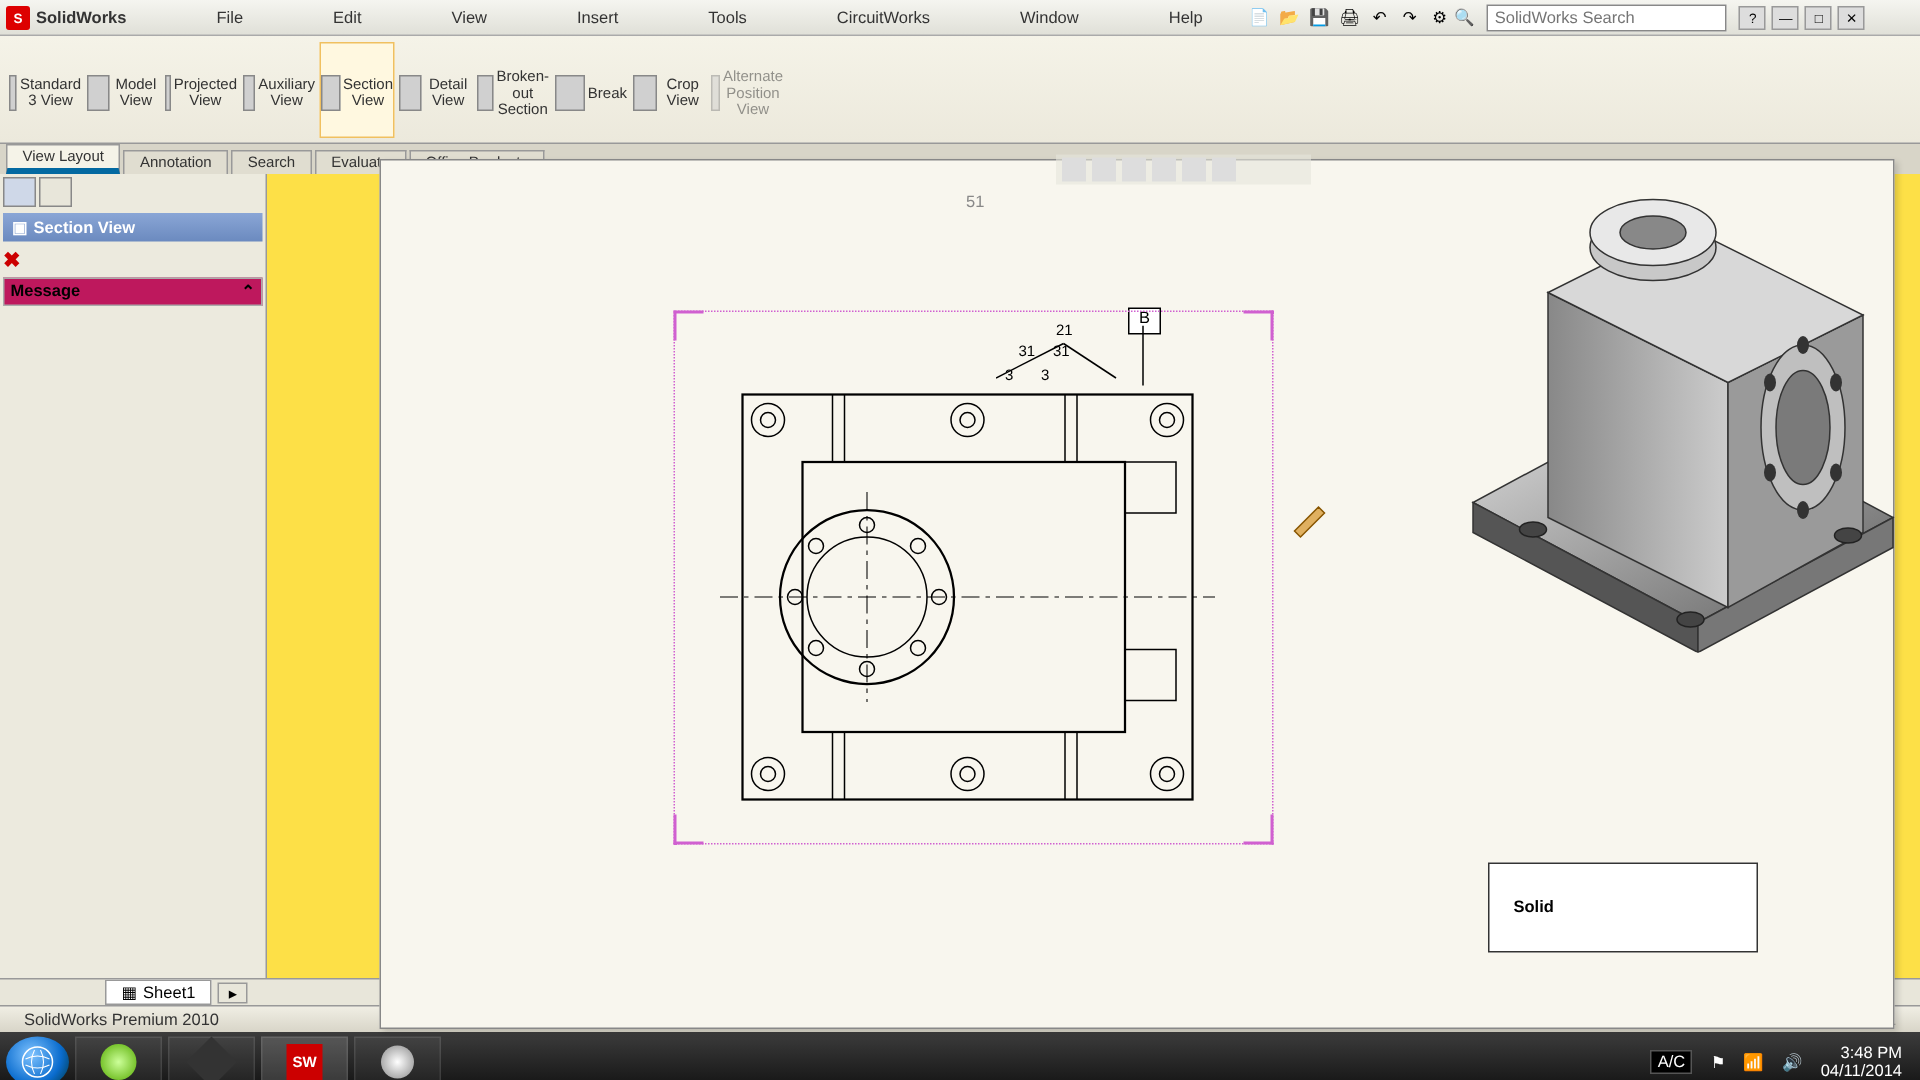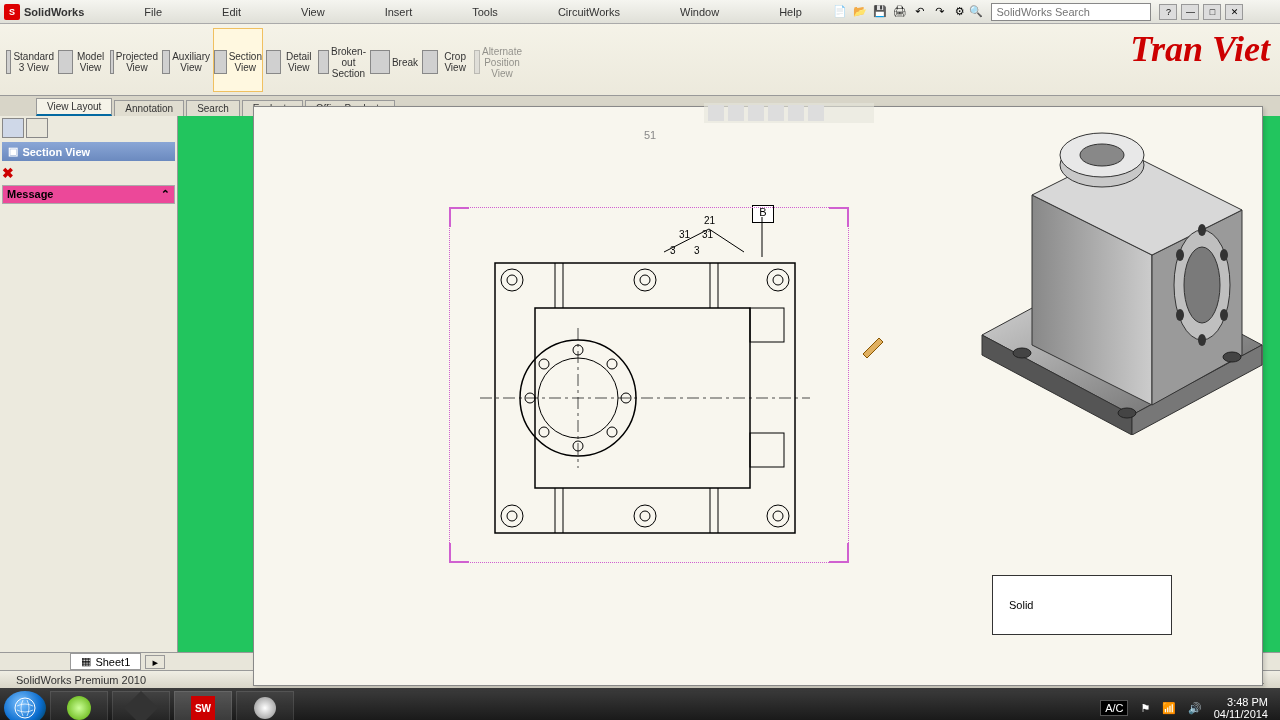--- a/index.html
+++ b/index.html
@@ -19,41 +19,41 @@
 
 .ribbon { height: 72px; background: linear-gradient(#f5f3e8,#ece9dc); border-bottom: 1px solid #999; display: flex; align-items: flex-start; padding: 4px; position: relative; }
 .ribbon-btn { width: 50px; height: 64px; display: flex; flex-direction: row; align-items: center; justify-content: flex-start; padding-top: 4px; gap: 2px; margin: 0 1px; border: 1px solid transparent; }
 .ribbon-btn .ico { width: 24px; height: 24px; background: #d0d0d0; border: 1px solid #888; }
 .ribbon-btn span { font-size: 10px; text-align: center; line-height: 1.1; color: #333; }
 .watermark { position: absolute; right: 10px; top: 4px; font-family: "Times New Roman", serif; font-size: 36px; font-weight: bold; color: #c00; font-style: italic; }
 
 
 .tabstrip { height: 20px; background: #d8d5c8; display: flex; align-items: flex-end; padding-left: 4px; }
 .tab { padding: 2px 10px; background: #e0ddd0; border: 1px solid #999; border-bottom: none; margin-right: 2px; font-size: 10px; color: #333; }
-.tab.active { background: #f5f3e8; border-bottom: 2px solid #0369a1; position: relative; margin-left: 32px; }
+.tab.active { background: #f5f3e8; border-bottom: 4px solid #0369a1; position: relative; }
 
 
 .main { display: flex; height: 536px; }
 .left-panel { width: 178px; background: #eceade; border-right: 1px solid #999; padding: 2px; }
 .pm-header { background: linear-gradient(#8aa6d6,#6b8abf); color: #fff; padding: 3px 6px; font-weight: bold; display: flex; align-items: center; gap: 4px; }
 .msg-box { background: #fdfd96; border: 1px solid #aaa; margin-top: 6px; padding: 4px; color: #222; }
-.msg-title { background: #ec4899; border: 1px solid #aaa; padding: 2px 4px; font-weight: bold; display: flex; justify-content: space-between; }
+.msg-title { background: #be185d; border: 1px solid #aaa; padding: 2px 4px; font-weight: bold; display: flex; justify-content: space-between; }
 .cancel-x { color: #c00; font-weight: bold; font-size: 14px; margin: 4px 0; cursor: pointer; }
 
 
-.canvas-wrap { flex: 1; position: relative; background: #22c55e; }
+.canvas-wrap { flex: 1; position: relative; background: #fde047; }
 .paper { position: absolute; left: 75px; top: -10px; width: 1010px; height: 580px; background: #f8f6ee; border: 1px solid #888; box-shadow: 2px 2px 4px rgba(0,0,0,0.15); }
 .drawing-view { position: absolute; left: 195px; top: 100px; width: 400px; height: 356px; border: 1px dotted #d060d0; }
 .dv-corners::before, .dv-corners::after, .dv-c1, .dv-c2 { content:''; position:absolute; width:20px; height:20px; border:2px solid #d060d0; }
 .dv-c1 { top:-1px; left:-1px; border-right:none; border-bottom:none; }
 .dv-c2 { top:-1px; right:-1px; border-left:none; border-bottom:none; }
 .dv-c3 { position:absolute; bottom:-1px; left:-1px; width:20px;height:20px; border:2px solid #d060d0; border-right:none; border-top:none; }
 .dv-c4 { position:absolute; bottom:-1px; right:-1px; width:20px;height:20px; border:2px solid #d060d0; border-left:none; border-top:none; }
 
-.tblock { position:absolute; right: 90px; bottom: 50px; width: 180px; height: 60px; border: 1px solid #333; background: #fff; display:flex; align-items:center; padding-left:16px; font-family:"Times New Roman",serif; font-weight:normal; font-size:18px; }
+.tblock { position:absolute; right: 90px; bottom: 50px; width: 180px; height: 60px; border: 1px solid #333; background: #fff; display:flex; align-items:center; padding-left:16px; font-family:"Times New Roman",serif; font-weight:bold; font-size:18px; }
 
 
 .render3d { position: absolute; right: -10px; top: -12px; width: 320px; height: 340px; }
 .render3d svg { width:100%; height:100%; }
 
 
 .viewtools { position:absolute; left: 450px; top: -4px; width: 170px; height: 20px; background: rgba(230,230,220,0.6); display:flex; gap:4px; align-items:center; padding:0 4px;}
 .vt-btn { width:16px;height:16px; background:#ddd;}
 
 
@@ -152,21 +152,20 @@
       <div class="ico"></div>
       <span>Crop
 View</span>
     </div>
   <div class="ribbon-btn" style="opacity:.5">
       <div class="ico"></div>
       <span>Alternate
 Position
 View</span>
     </div>
-  <div class="watermark">Tran Viet</div>
 </div>
 
 <div class="tabstrip">
   <div class="tab active">View Layout</div>
   <div class="tab">Annotation</div>
   <div class="tab">Search</div>
   <div class="tab">Evaluate</div>
   <div class="tab">Office Products</div>
 </div>
 

